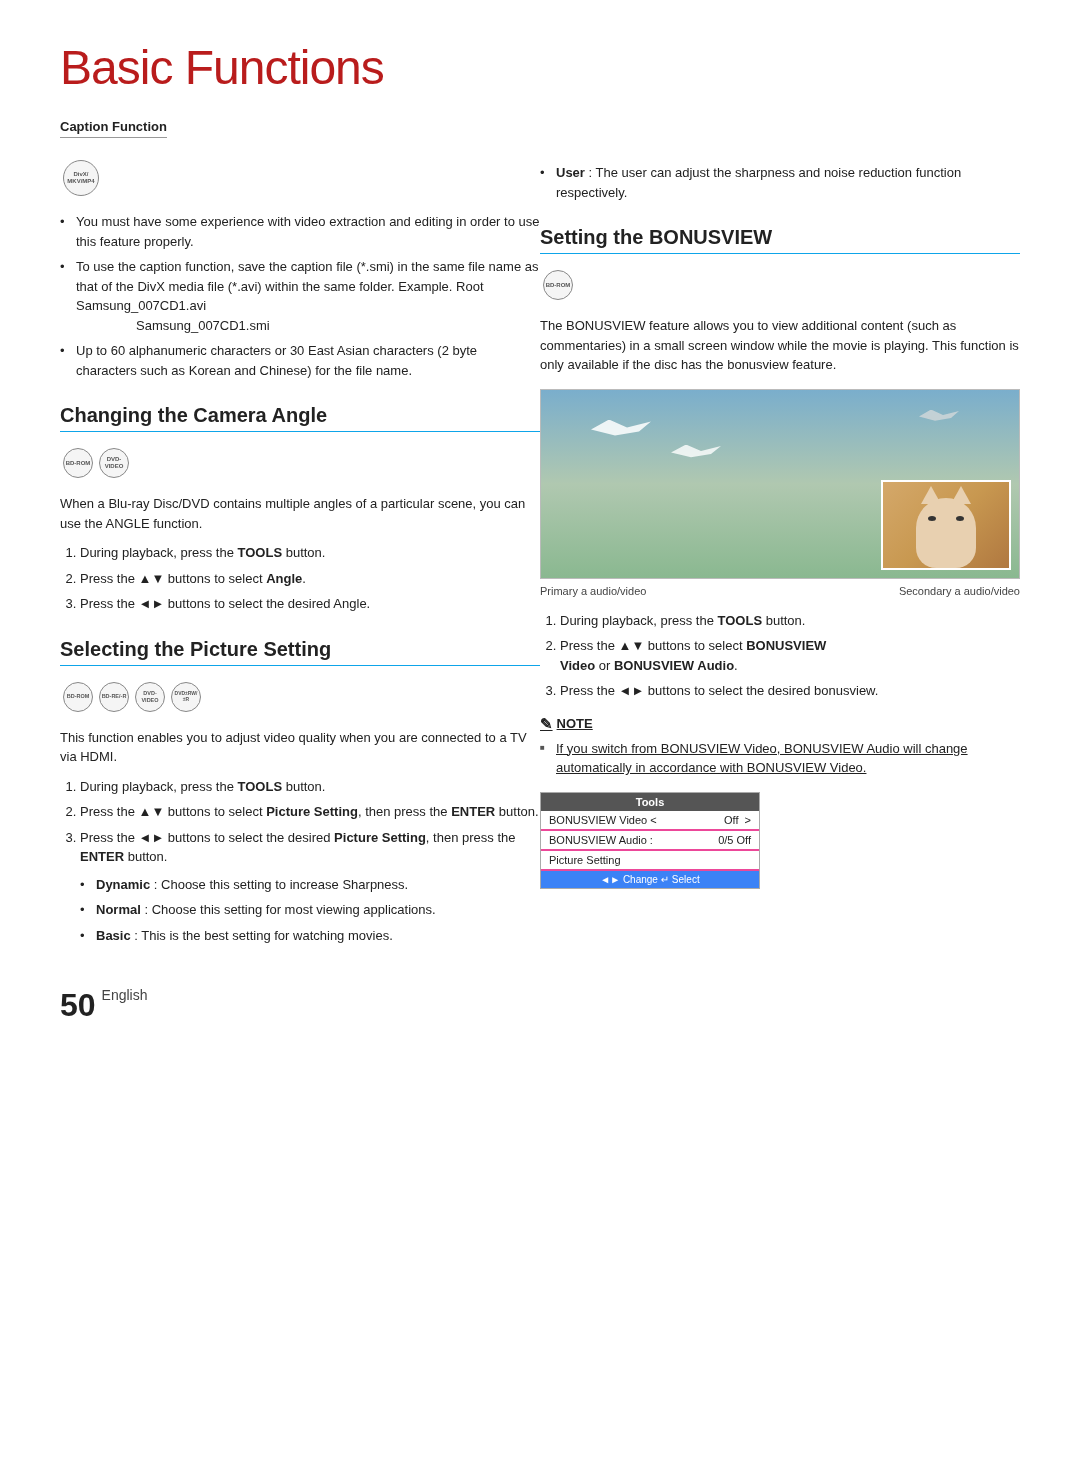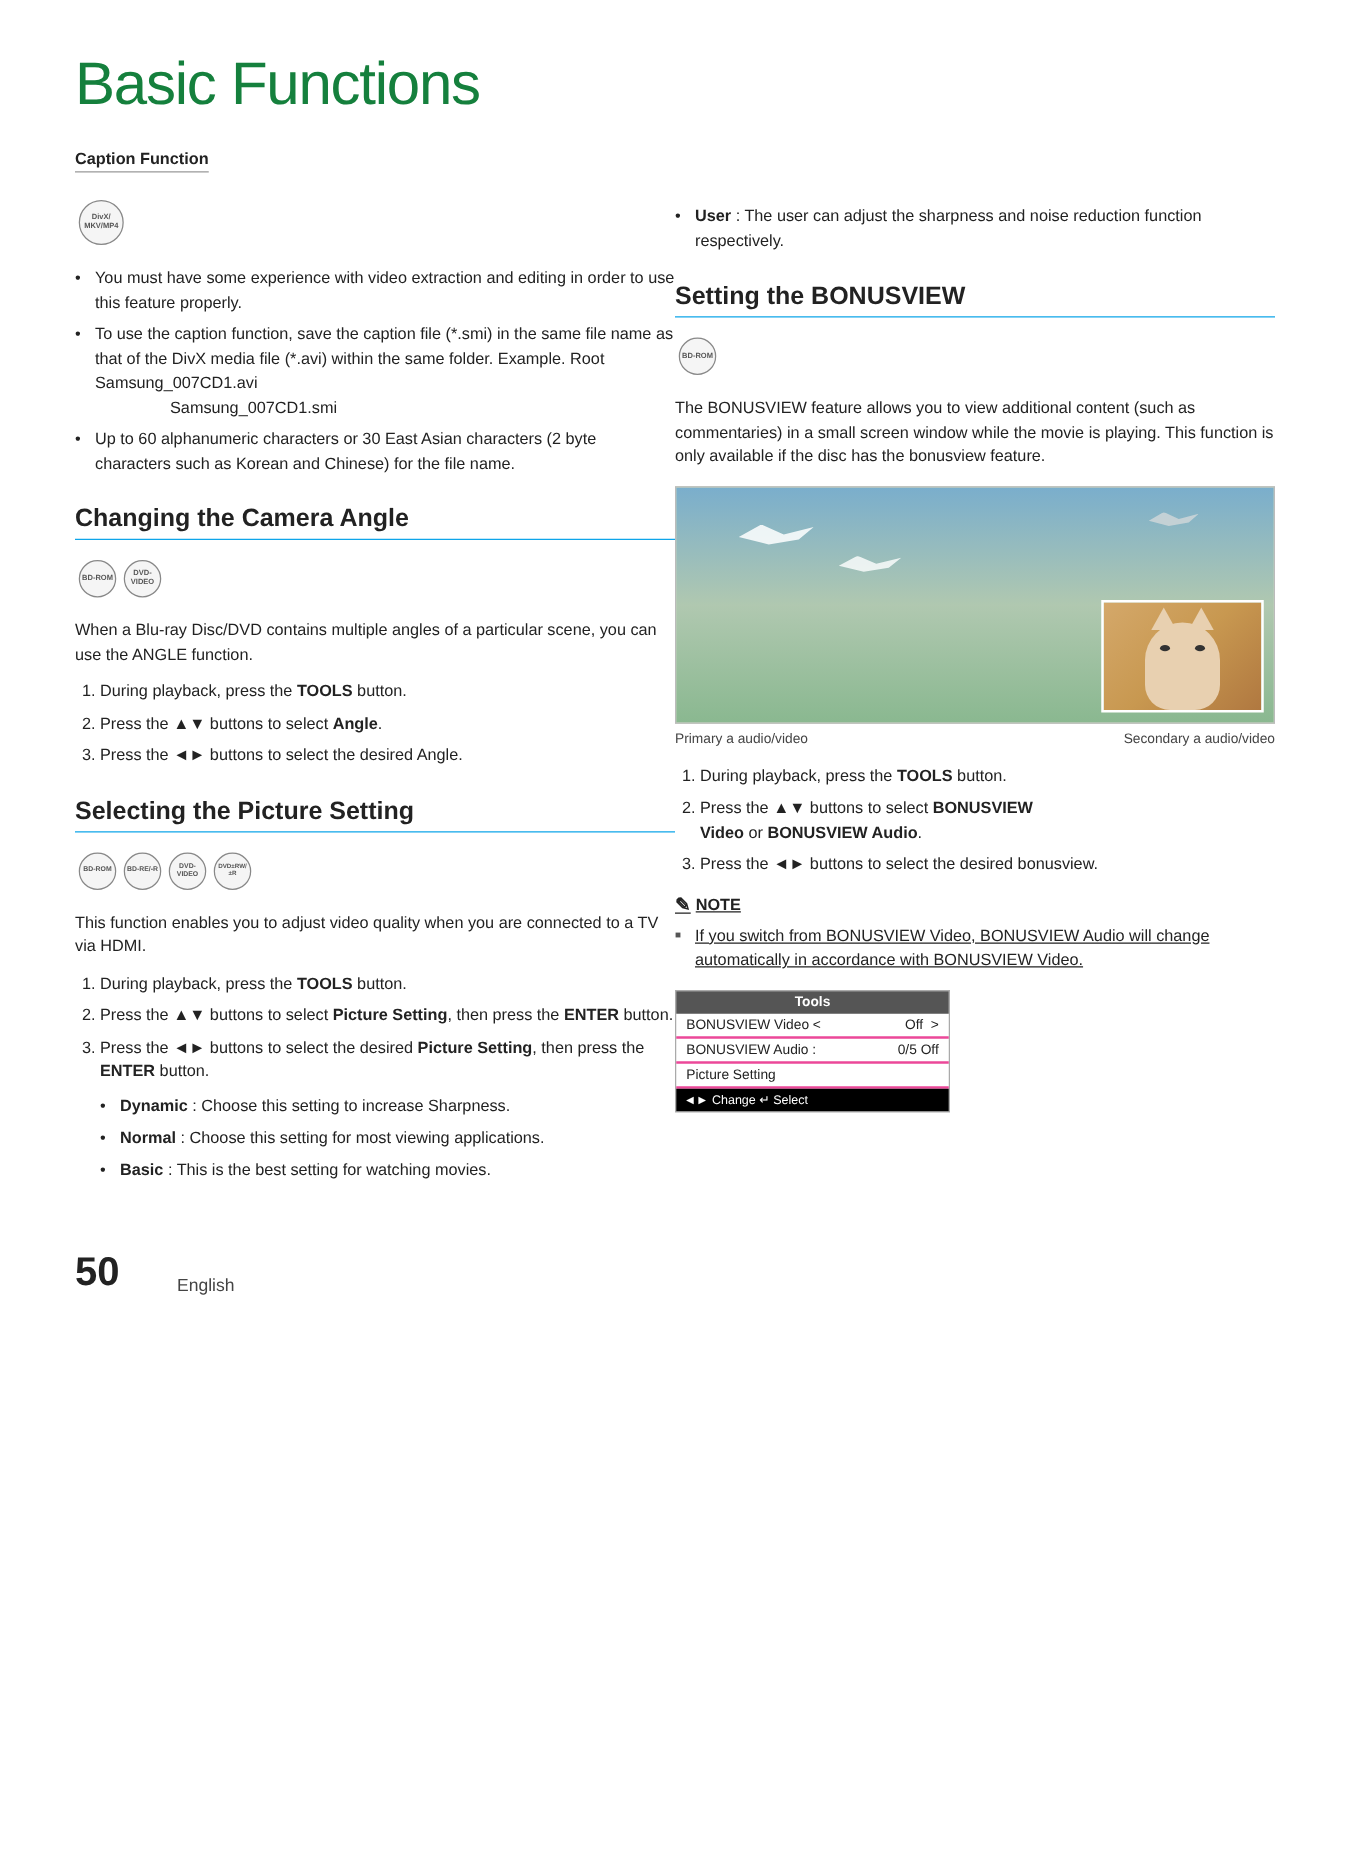--- a/index.html
+++ b/index.html
@@ -10,21 +10,21 @@
       background: #fff;
       width: 1080px;
       min-height: 1479px;
       padding: 40px 60px 60px 60px;
     }
     h1.page-title {
       font-size: 48px;
       font-weight: 300;
       letter-spacing: -1px;
       margin-bottom: 24px;
-      color: #15803d;
+      color: #b91c1c;
     }
     .two-col {
       display: flex;
     }
     .col-left {
       flex: 1;
     }
     .col-right {
       flex: 1;
     }
@@ -229,31 +229,30 @@
       font-weight: bold;
     }
     .tools-row {
       display: flex;
       justify-content: space-between;
       padding: 3px 8px;
       border-bottom: 2px solid #ec4899;
     }
     .tools-row:last-child { border-bottom: none; }
     .tools-footer {
-      background: #000000;
+      background: #3b82f6;
       color: #fff;
-      text-align: left;
+      text-align: center;
       padding: 3px 6px;
       font-size: 10px;
     }
     .page-number {
       display: flex;
-      align-items: flex-end;
-      margin-top: 44px;
-      gap: 40px;
+      align-items: flex-start;
+      margin-top: 32px;
     }
     .page-num-big {
       font-size: 32px;
       font-weight: bold;
       margin-right: 6px;
     }
     .page-lang {
       font-size: 14px;
       color: #444;
     }

